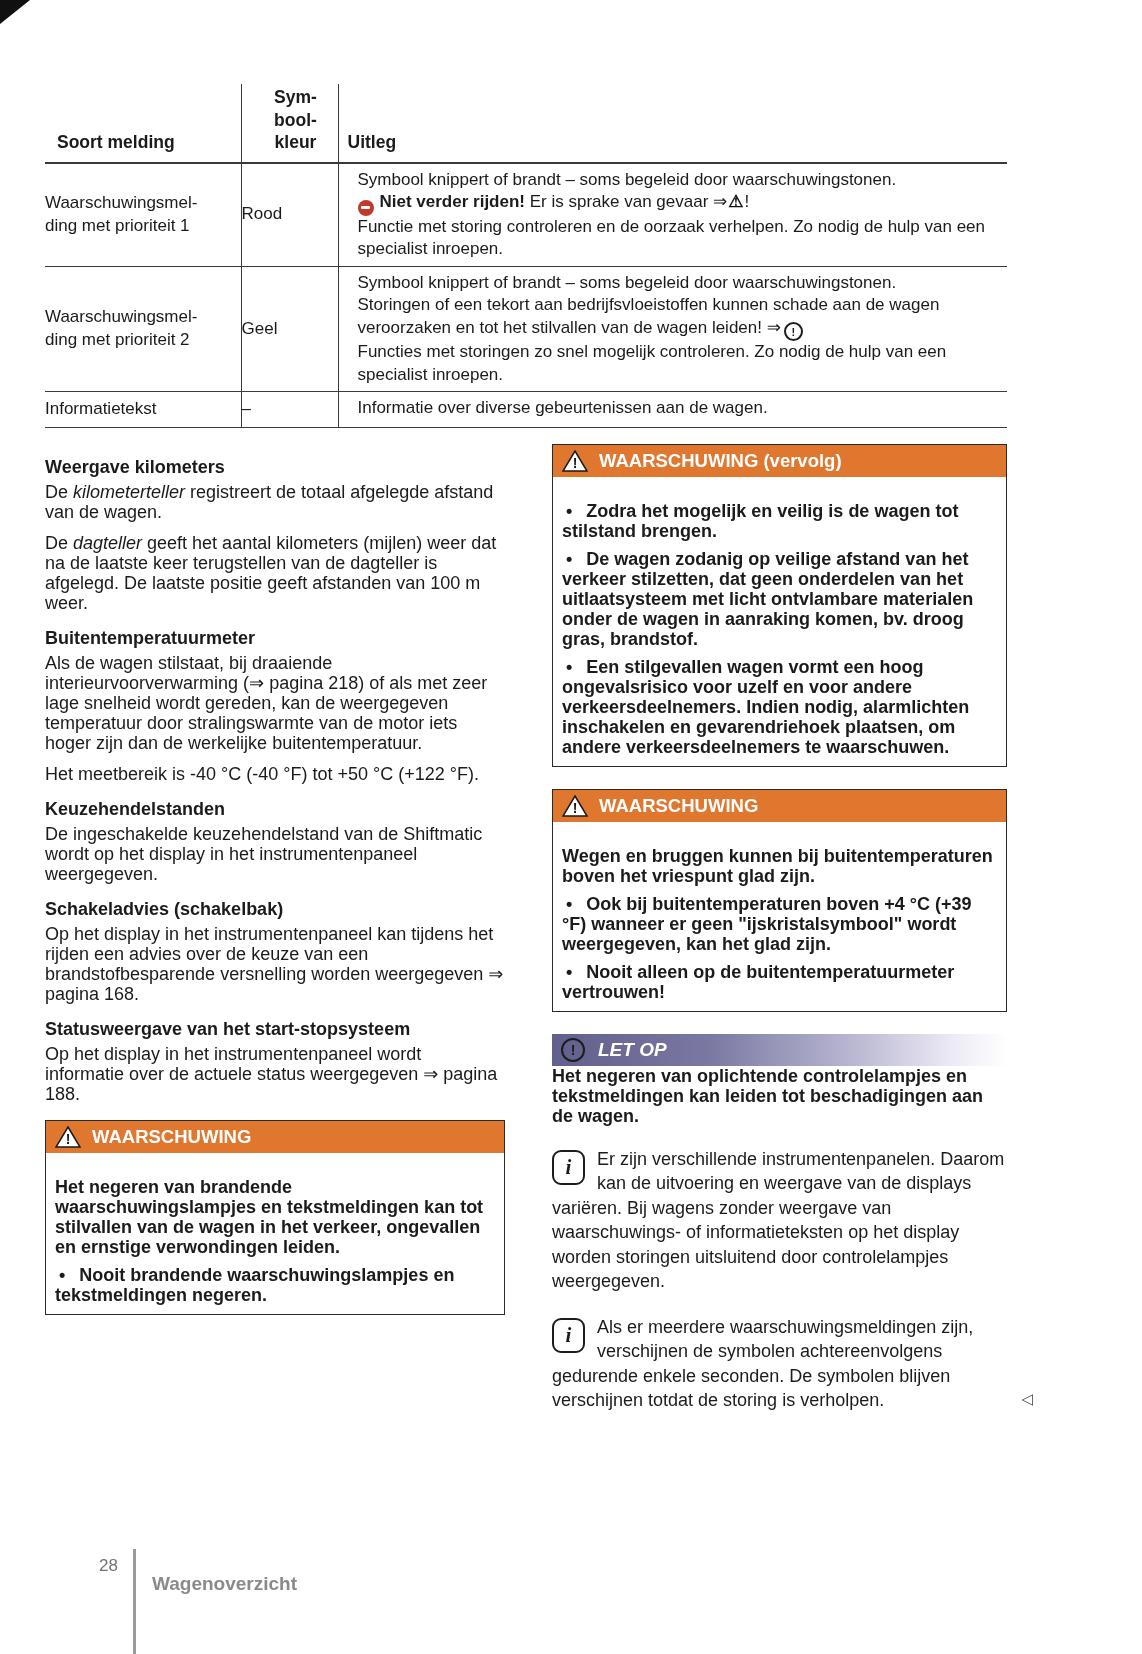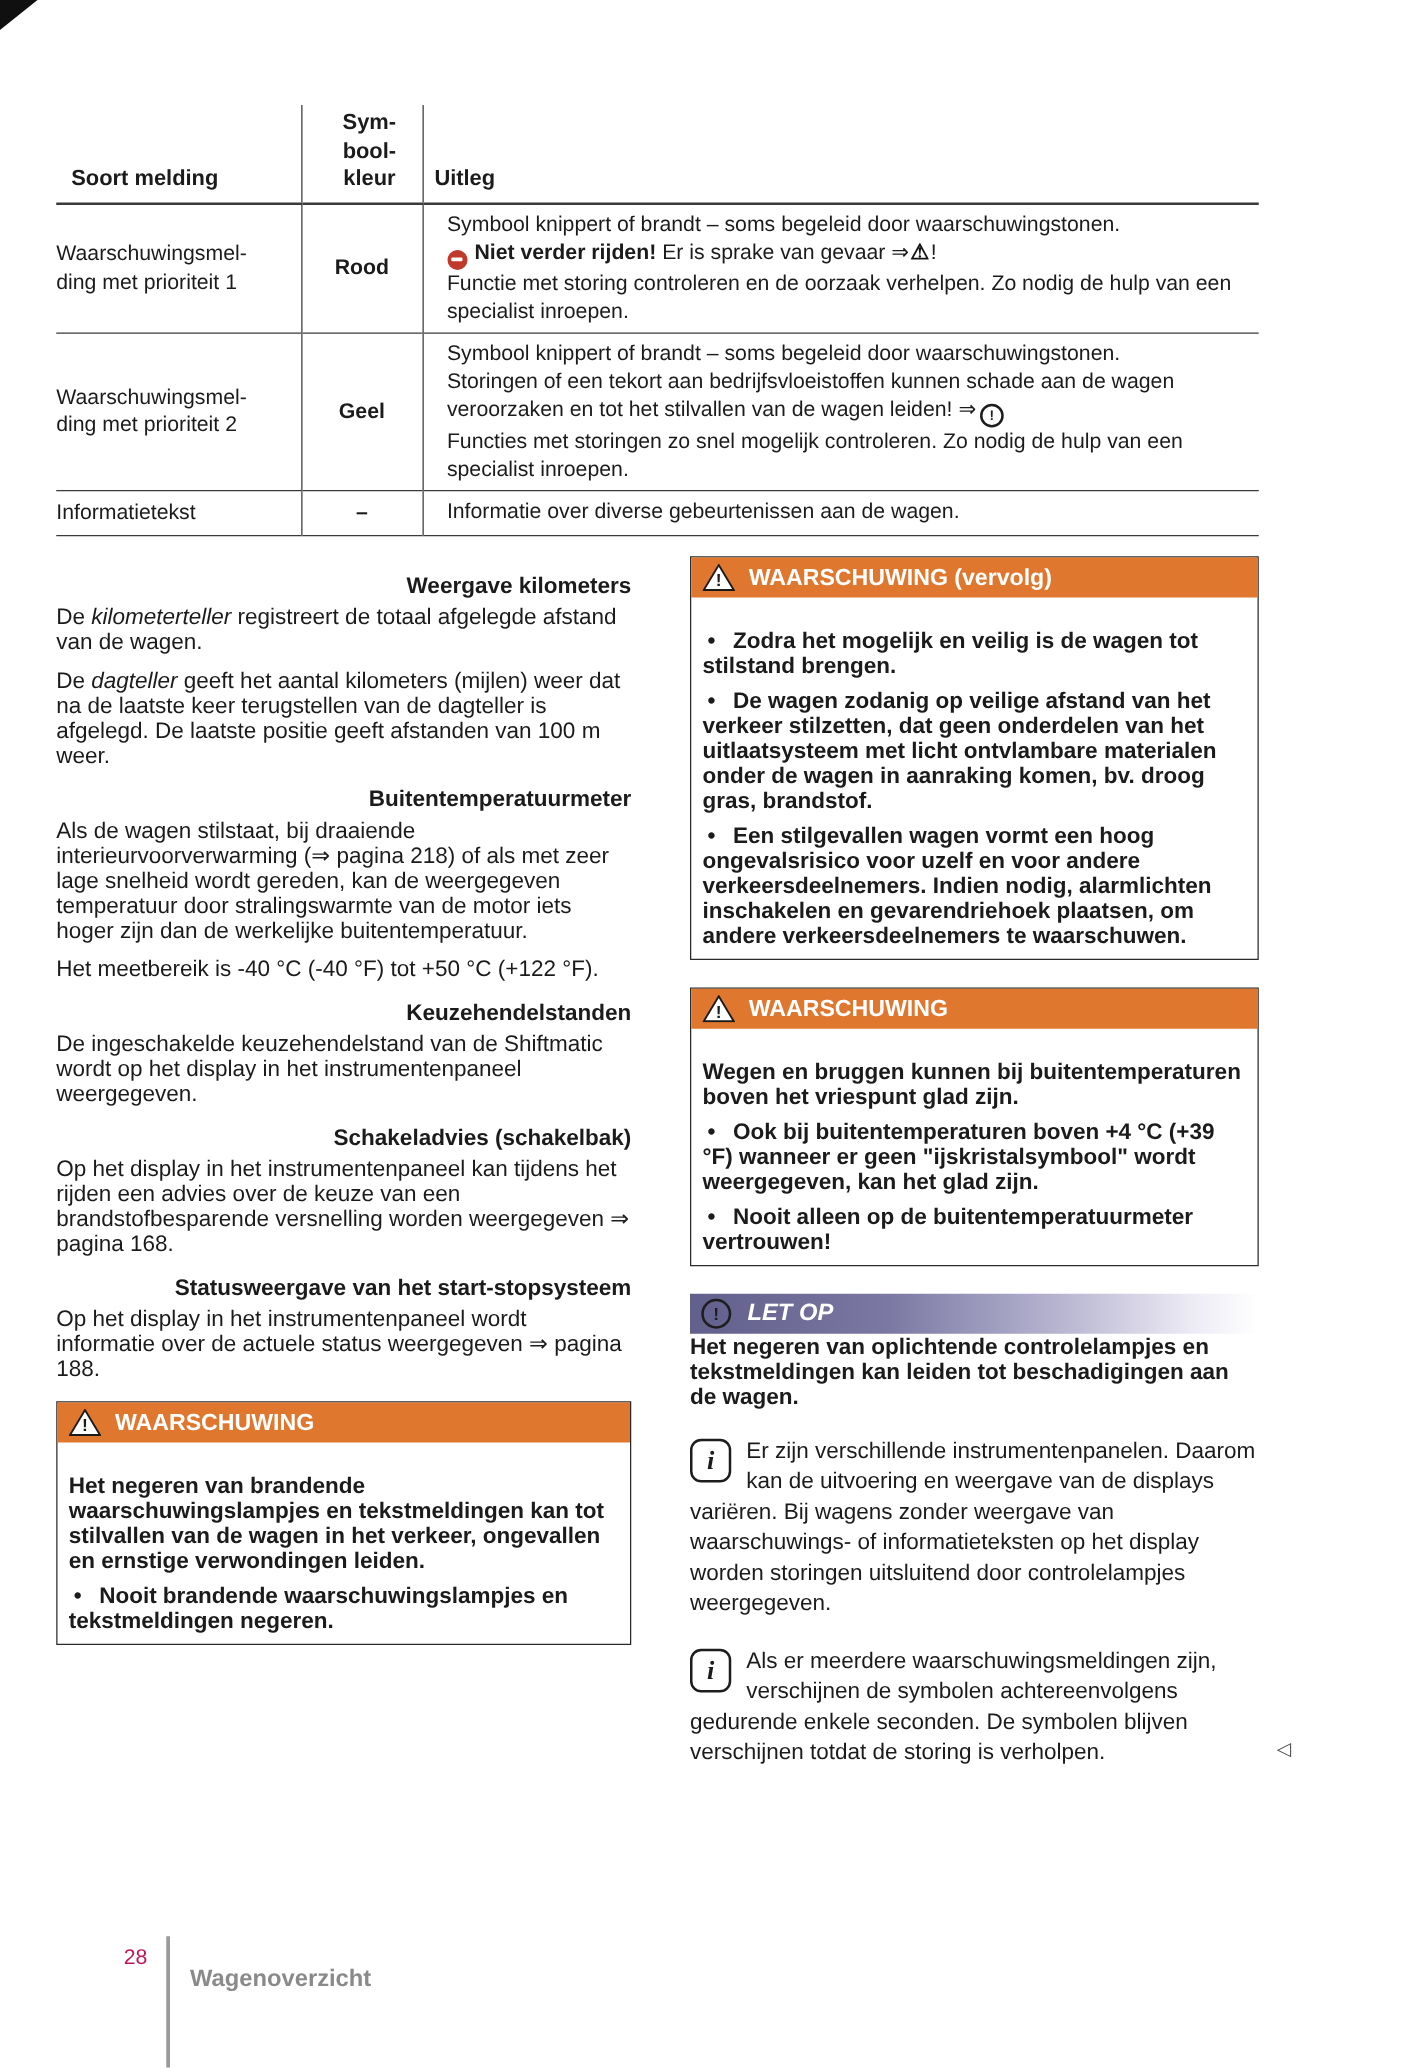--- a/index.html
+++ b/index.html
@@ -29,40 +29,40 @@
     font-weight: 700; text-align: left; vertical-align: bottom;
     padding: 2px 0 8px 12px; border-bottom: 2px solid #3a3a3a;
     font-size: 17.5px;
   }
   th.c2 { text-align: center; }
   th.c3 { padding-left: 9px; }
   td.c2, th.c2, td.c3, th.c3 { border-left: 1.5px solid #3a3a3a; }
   tbody tr { border-bottom: 1.5px solid #3a3a3a; }
   td { vertical-align: middle; padding: 6px 0; }
   td.c1 { padding-right: 10px; }
-  td.c2 { text-align: center; font-weight: bold; }
+  td.c2 { text-align: left; }
   td.c3 { padding: 5px 19px; vertical-align: top; }
   .stopic {
     display: inline-flex; align-items: center; justify-content: center;
     width: 16px; height: 16px; border-radius: 50%;
     background: #c0392b; vertical-align: -2px; margin-right: 6px;
   }
   .stopic .bar { width: 9px; height: 3px; background: #fff; border-radius: 1px; }
   .triin { font-weight: 700; color: #111; padding: 0 1px; }
   .circex {
     display: inline-flex; align-items: center; justify-content: center;
     width: 15px; height: 15px; border: 2px solid #1d1d1d; border-radius: 50%;
     font-size: 11px; font-weight: 800; color: #1d1d1d;
     vertical-align: -3px; margin-left: 3px;
   }
   
   .cols { display: flex; gap: 47px; margin-top: 14px; }
   .col-left  { width: 460px; }
   .col-right { width: 455px; }
-  h3 { font-size: 18px; margin: 15px 0 4px; font-weight: 700; text-align: right; }
+  h3 { font-size: 18px; margin: 15px 0 4px; font-weight: 700; }
   .cols p { margin: 0 0 11px; font-size: 18px; line-height: 20px; }
   
   .warnbox { border: 1.5px solid #2a2a2a; margin: 16px 0 4px; background: #fff; }
   .warnbox.tight { margin-top: 2px; }
   .whdr {
     background: #e0772e; color: #ffffff;
     font-weight: 700; font-size: 18.5px;
     padding: 5px 9px; display: flex; align-items: center; gap: 11px;
   }
   .wbd { padding: 24px 9px 9px; font-weight: 700; font-size: 18px; line-height: 24.5px; }
@@ -87,21 +87,21 @@
   .iicon {
     float: left; width: 29px; height: 31px;
     border: 2px solid #1d1d1d; border-radius: 9px;
     margin: 3px 12px 2px 0;
     display: flex; align-items: center; justify-content: center;
     font-weight: 700; font-size: 21px;
     font-family: "Liberation Serif", serif; font-style: italic;
   }
   .endmark { position: absolute; right: -26px; bottom: 1px; font-size: 15px; color: #4a4a4a; }
   
-  .pagenum  { position: absolute; left: 99px;  top: 1556px; font-size: 17px; color: #be185d; }
+  .pagenum  { position: absolute; left: 99px;  top: 1556px; font-size: 17px; color: #737373; }
   .footline { position: absolute; left: 133px; top: 1549px; width: 3px; height: 105px; background: #9a9a9a; }
   .foottitle{ position: absolute; left: 152px; top: 1573px; font-size: 19px; font-weight: 700; color: #8a8a8a; }
 </style>
 </head>
 <body>
 
 <div class="corner"></div>
 
 <div class="page">
 

